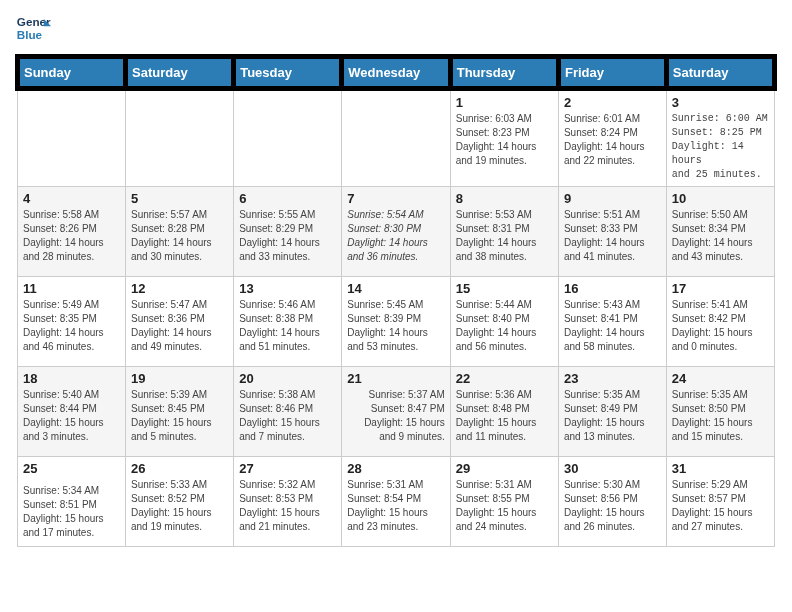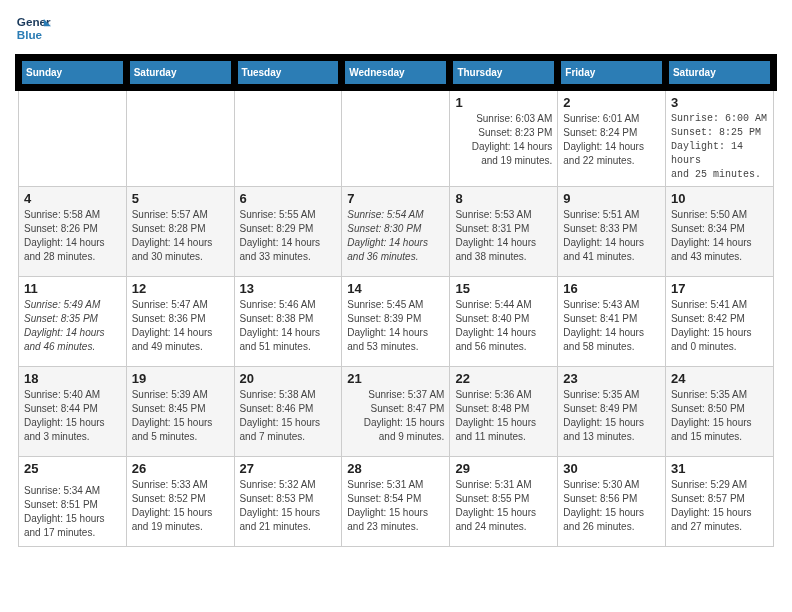--- a/index.html
+++ b/index.html
@@ -38,25 +38,25 @@
       color: #444;
     }
     .calendar {
       width: 100%;
       border-collapse: collapse;
       border: 1px solid #ccc;
     }
     .calendar th {
       background: #2c7db5;
       color: #fff;
-      font-size: 10px;
+      font-size: 13px;
       font-weight: bold;
       padding: 6px 4px;
       text-align: left;
-      border: 7px solid #000000;
+      border: 5px solid #000000;
     }
     .calendar td {
       width: 109px;
       vertical-align: top;
       padding: 4px 5px;
       border: 1px solid #ccc;
       font-size: 10.5px;
       color: #333;
       background: #fff;
       min-height: 80px;
@@ -109,21 +109,21 @@
       </tr>
   </thead>
   <tbody id="calendar-body">
       <tr>
         <td class="empty"></td>
         <td class="empty"></td>
         <td class="empty"></td>
         <td class="empty"></td>
         <td>
           <span class="day-num">1</span>
-          <div class="day-info" style="white-space: pre-line; text-align: right;">Sunrise: 6:03 AM
+          <div class="day-info" style="white-space: pre-line;">Sunrise: 6:03 AM
 Sunset: 8:23 PM
 Daylight: 14 hours
 and 19 minutes.</div>
         </td>
         <td>
           <span class="day-num">2</span>
           <div class="day-info" style="white-space: pre-line;">Sunrise: 6:01 AM
 Sunset: 8:24 PM
 Daylight: 14 hours
 and 22 minutes.</div>
@@ -183,21 +183,21 @@
           <span class="day-num">10</span>
           <div class="day-info" style="white-space: pre-line;">Sunrise: 5:50 AM
 Sunset: 8:34 PM
 Daylight: 14 hours
 and 43 minutes.</div>
         </td>
       </tr>
       <tr>
         <td>
           <span class="day-num">11</span>
-          <div class="day-info" style="white-space: pre-line; font-style: italic;">Sunrise: 5:49 AM
+          <div class="day-info" style="white-space: pre-line;">Sunrise: 5:49 AM
 Sunset: 8:35 PM
 Daylight: 14 hours
 and 46 minutes.</div>
         </td>
         <td>
           <span class="day-num">12</span>
           <div class="day-info" style="white-space: pre-line;">Sunrise: 5:47 AM
 Sunset: 8:36 PM
 Daylight: 14 hours
 and 49 minutes.</div>

